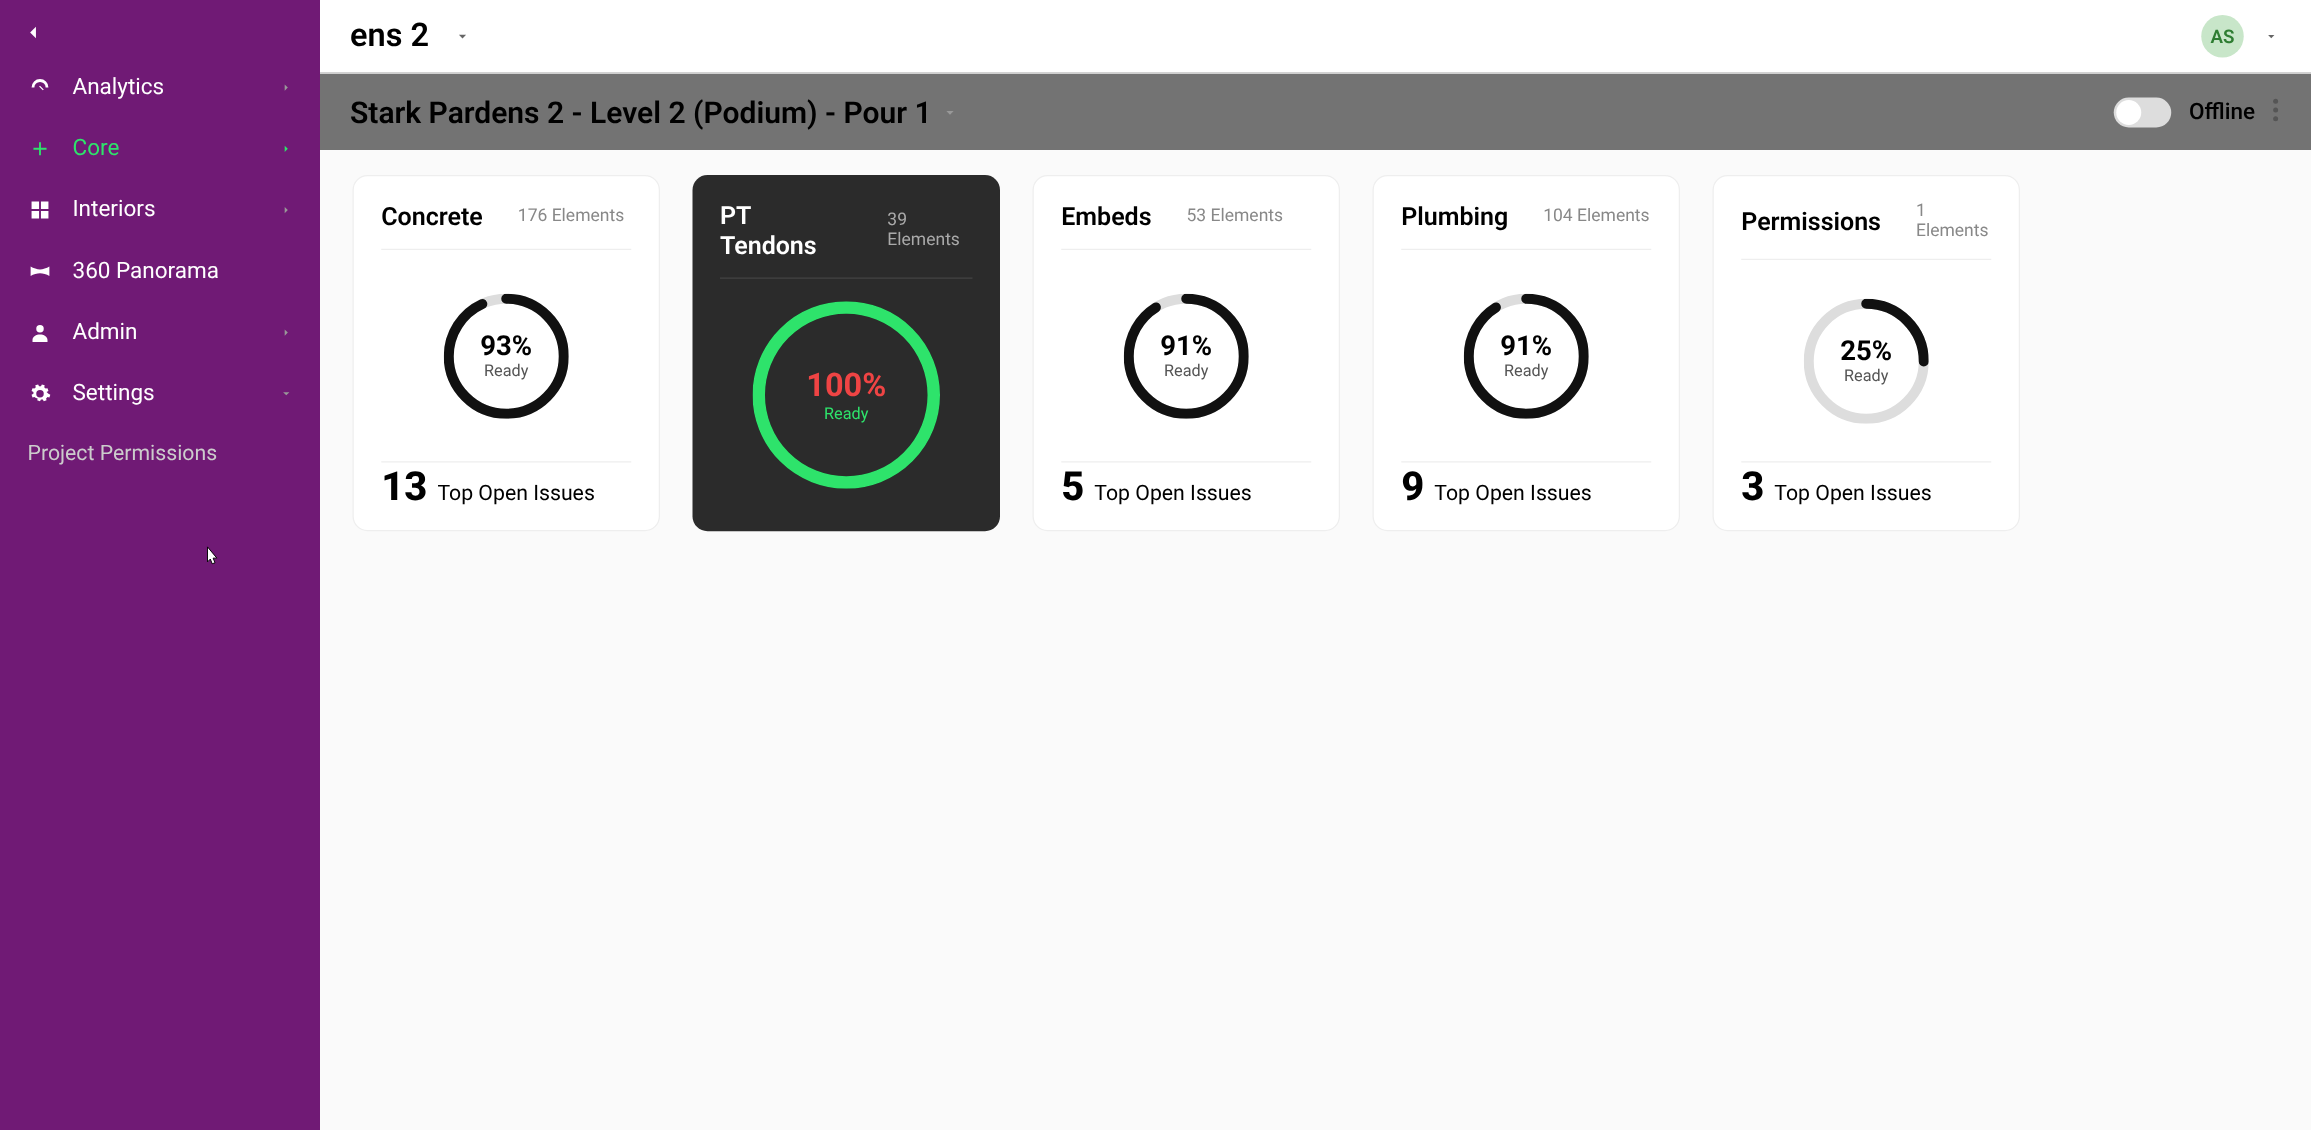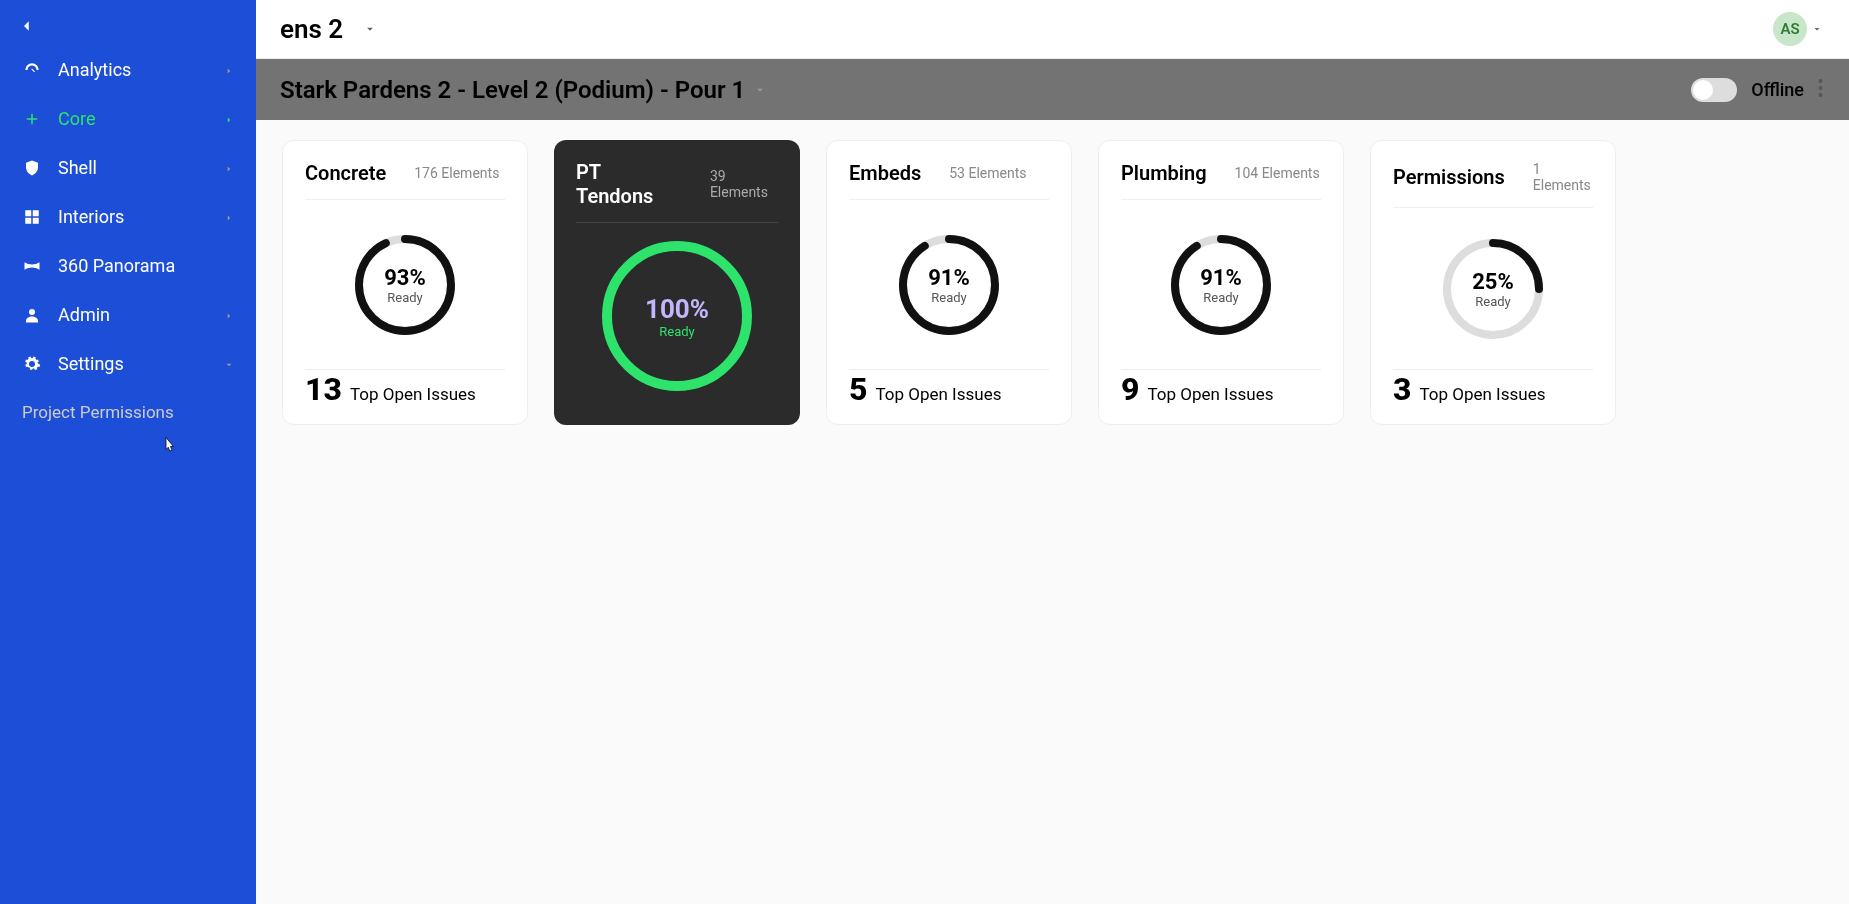--- a/index.html
+++ b/index.html
@@ -1,36 +1,36 @@
 <!DOCTYPE html>
 <html><head>
   <meta charset="utf-8">
   <style>
     * { margin: 0; padding: 0; box-sizing: border-box; font-family: -apple-system, BlinkMacSystemFont, "Segoe UI", Roboto, Helvetica, Arial, sans-serif; }
     body { background: #fafafa; width: 1849px; height: 904px; overflow: hidden; position: relative; }
 
     
-    .sidebar { position: absolute; left: 0; top: 0; width: 256px; height: 100%; background: #1d4ed8; color: #fff; padding-top: 10px; z-index: 100; }
+    .sidebar { position: absolute; left: 0; top: 0; width: 256px; height: 100%; background: #701a75; color: #fff; padding-top: 10px; z-index: 100; }
     .sidebar-back { padding: 8px 20px; cursor: pointer; }
     .sidebar-back svg { width: 14px; height: 14px; fill: #fff; }
     .side-item { display: flex; align-items: center; justify-content: space-between; padding: 14px 22px; cursor: pointer; font-size: 18px; }
     .side-item.active { color: #2ee36b; }
     .side-left { display: flex; align-items: center; gap: 16px; }
     .side-icon { width: 20px; height: 20px; display: flex; align-items: center; justify-content: center; }
     .side-icon svg { width: 18px; height: 18px; fill: #fff; }
     .side-item.active .side-icon svg { fill: #2ee36b; }
     .side-chev svg { width: 10px; height: 10px; fill: #999; }
     .side-item.active .side-chev svg { fill: #2ee36b; }
     .side-sub { padding: 14px 22px; font-size: 17px; color: #ccc; cursor: pointer; }
 
     
     .topbar { position: absolute; left: 0; right: 0; top: 0; height: 58px; display: flex; align-items: center; justify-content: space-between; padding: 0 26px 0 280px; background: #fff; }
     .tb-title { font-size: 26px; font-weight: 600; display: flex; align-items: center; gap: 20px; }
     .tb-title svg { width: 14px; height: 14px; fill: #666; }
-    .tb-avatar { display: flex; align-items: center; gap: 4px; }
+    .tb-avatar { display: flex; align-items: center; gap: 16px; }
     .avatar-badge { width: 34px; height: 34px; border-radius: 50%; background: #c8e6c9; color: #2e7d32; display: flex; align-items: center; justify-content: center; font-size: 15px; font-weight: 600; }
 
     .secondbar { position: absolute; left: 0; right: 0; top: 58px; height: 62px; background: #737373; border-top: 1px solid #eee; display: flex; align-items: center; justify-content: space-between; padding: 0 26px 0 280px; }
     .sb-crumb { font-size: 24px; font-weight: 600; display: flex; align-items: center; gap: 8px; }
     .sb-crumb svg { width: 14px; height: 14px; fill: #999; }
     .sb-right { display: flex; align-items: center; gap: 14px; }
     .toggle { width: 46px; height: 24px; border-radius: 12px; background: #ddd; position: relative; cursor: pointer; }
     .toggle::after { content: ""; position: absolute; left: 2px; top: 2px; width: 20px; height: 20px; border-radius: 50%; background: #fff; }
     .sb-label { font-size: 18px; font-weight: 500; }
     .kebab svg { width: 5px; height: 20px; fill: #555; }
@@ -52,21 +52,21 @@
     .card-head { display: flex; align-items: center; gap: 28px; padding-bottom: 14px; border-bottom: 1px solid #eee; }
     .card.dark .card-head { border-bottom: 1px solid #444; }
     .card-title { font-size: 20px; font-weight: 600; }
     .card-sub { font-size: 14px; color: #888; }
     .card.dark .card-sub { color: #aaa; margin-left: 12px; }
     .ring-wrap { flex: 1; display: flex; align-items: center; justify-content: center; padding: 18px 0; }
     .ring { position: relative; }
     .ring-center { position: absolute; inset: 0; display: flex; flex-direction: column; align-items: center; justify-content: center; }
     .ring-pct { font-size: 22px; font-weight: 700; }
     .ring-lbl { font-size: 13px; color: #555; }
-    .card.dark .ring-pct { color: #c4b5fd; font-size: 26px; }
+    .card.dark .ring-pct { color: #ef4444; font-size: 26px; }
     .card.dark .ring-lbl { color: #2ee36b; }
     .card-foot { border-top: 1px solid #eee; padding-top: 0; display: flex; align-items: baseline; gap: 8px; }
     .foot-num { font-size: 32px; font-weight: 800; }
     .foot-txt { font-size: 17px; }
 
     .cursor-img { position: absolute; left: 160px; top: 435px; width: 18px; height: 20px; z-index: 200; pointer-events: none; }
   </style>
 </head>
 <body>
 
@@ -135,33 +135,20 @@
           <span>Core</span>
         </div>
         <span class="side-chev"><svg viewBox="0 0 24 24">
             <path d="M9 6l6 6-6 6z"></path>
           </svg></span>
       </div>
       <div class="side-item">
         <div class="side-left">
           <span class="side-icon">
             <svg viewBox="0 0 24 24">
-              <path d="M12 2l8 3v6c0 5-3.5 9-8 11-4.5-2-8-6-8-11V5z"></path>
-            </svg>
-          </span>
-          <span>Shell</span>
-        </div>
-        <span class="side-chev"><svg viewBox="0 0 24 24">
-            <path d="M9 6l6 6-6 6z"></path>
-          </svg></span>
-      </div>
-      <div class="side-item">
-        <div class="side-left">
-          <span class="side-icon">
-            <svg viewBox="0 0 24 24">
               <path d="M3 3h8v8H3zm10 0h8v8h-8zM3 13h8v8H3zm10 0h8v8h-8z"></path>
             </svg>
           </span>
           <span>Interiors</span>
         </div>
         <span class="side-chev"><svg viewBox="0 0 24 24">
             <path d="M9 6l6 6-6 6z"></path>
           </svg></span>
       </div>
       <div class="side-item">

